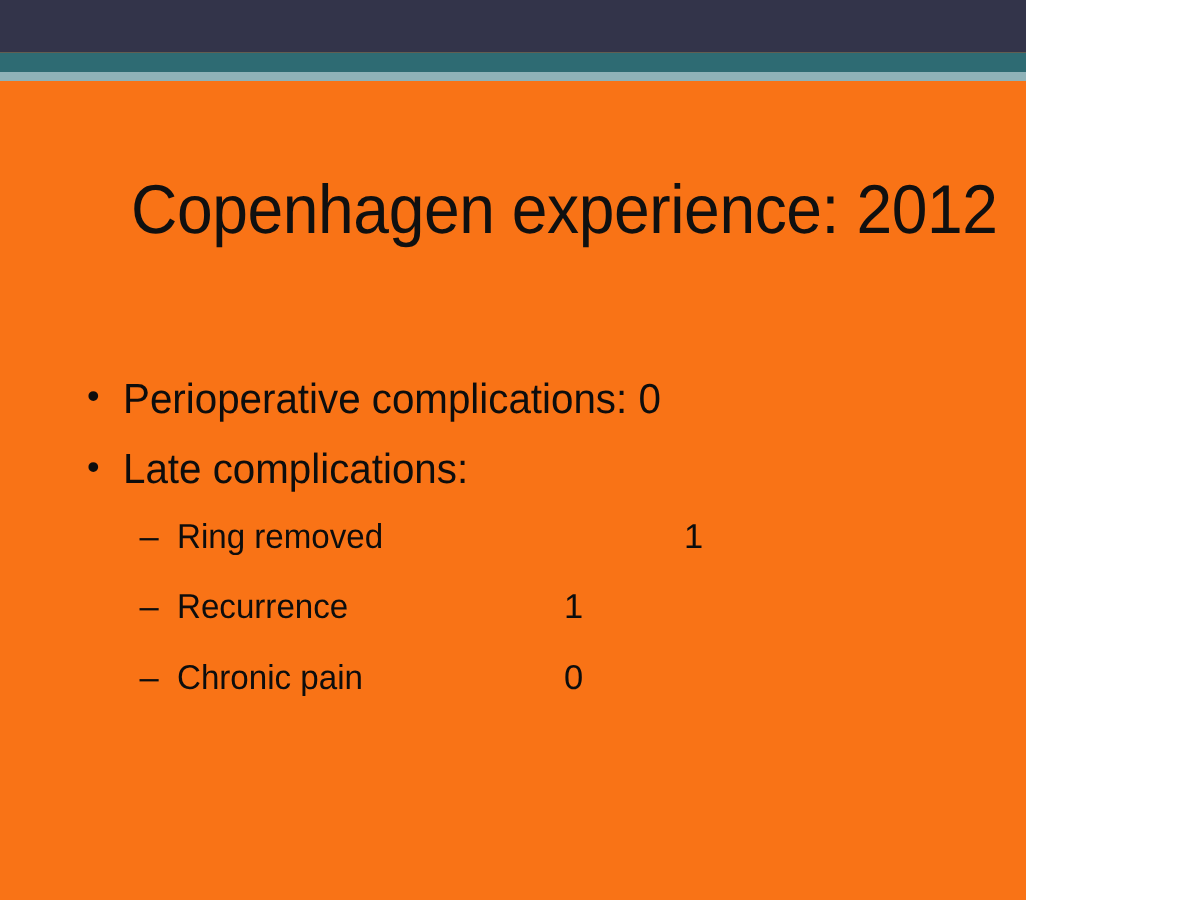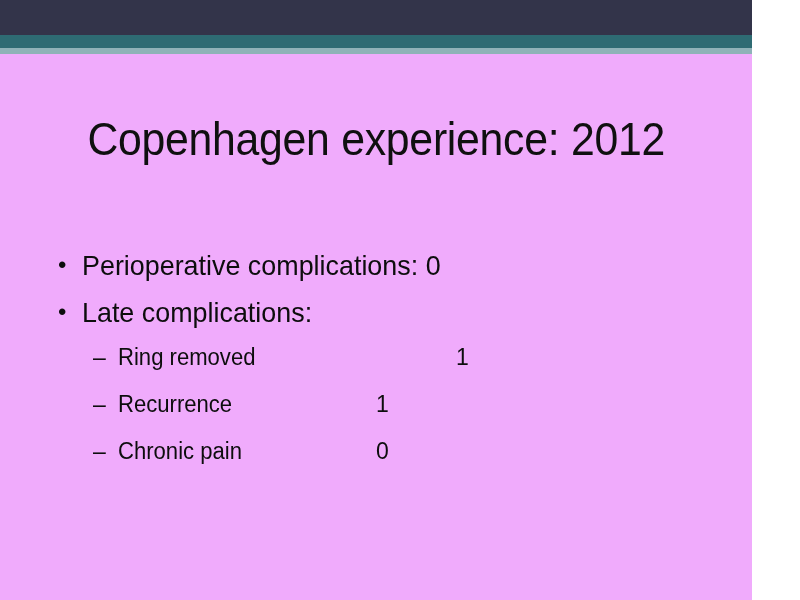--- a/index.html
+++ b/index.html
@@ -12,23 +12,23 @@
     height: 600px;
     background: #ffffff;
     font-family: "Liberation Sans", sans-serif;
     overflow: hidden;
     position: relative;
   }
 
   #slide {
     position: absolute;
     left: 0; top: 0;
-    width: 752px;
+    width: 684px;
     height: 600px;
-    background: #f0abfc;
+    background: #f97316;
     overflow: hidden;
   }
 
   
   .banner {
     position: absolute;
     left: 0; top: 0;
     width: 800px;
     height: 54px;
   }

